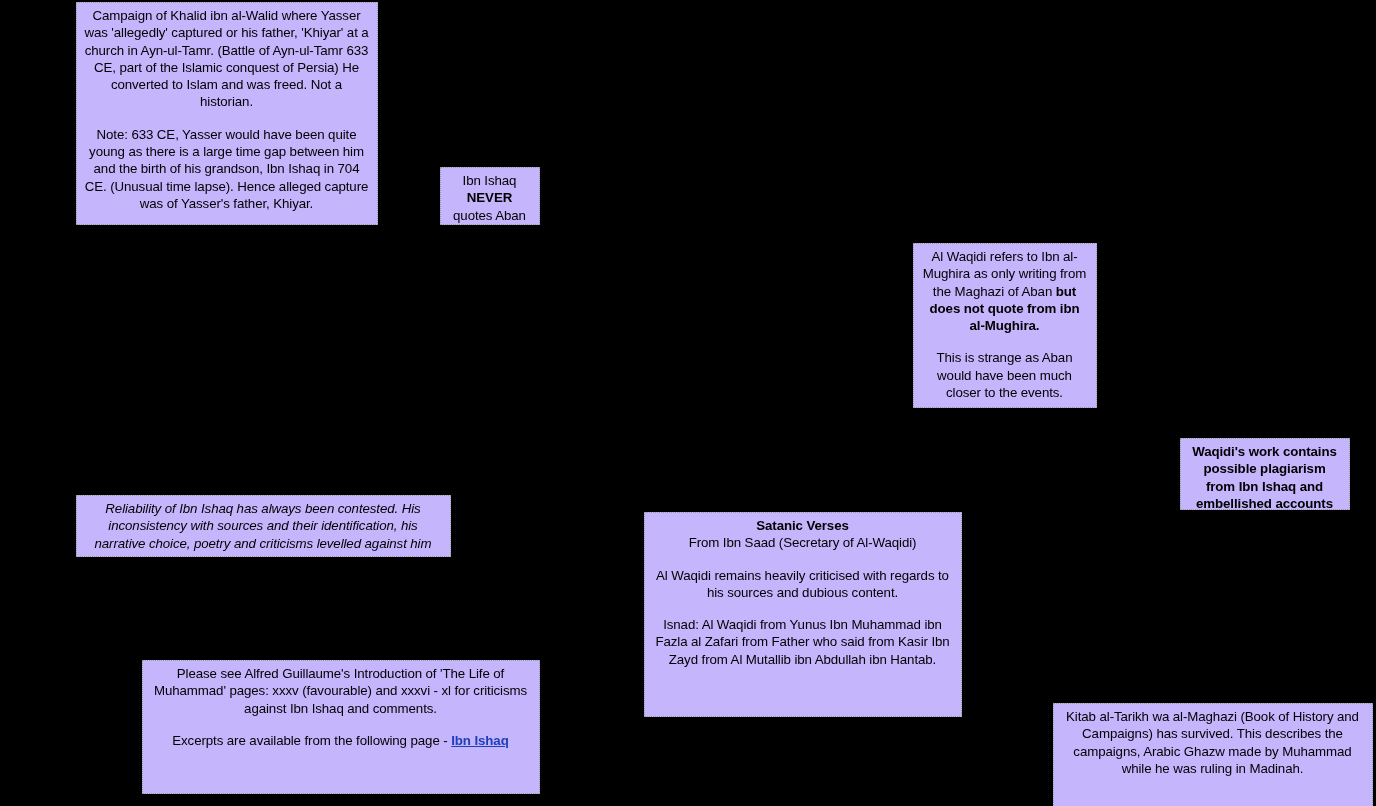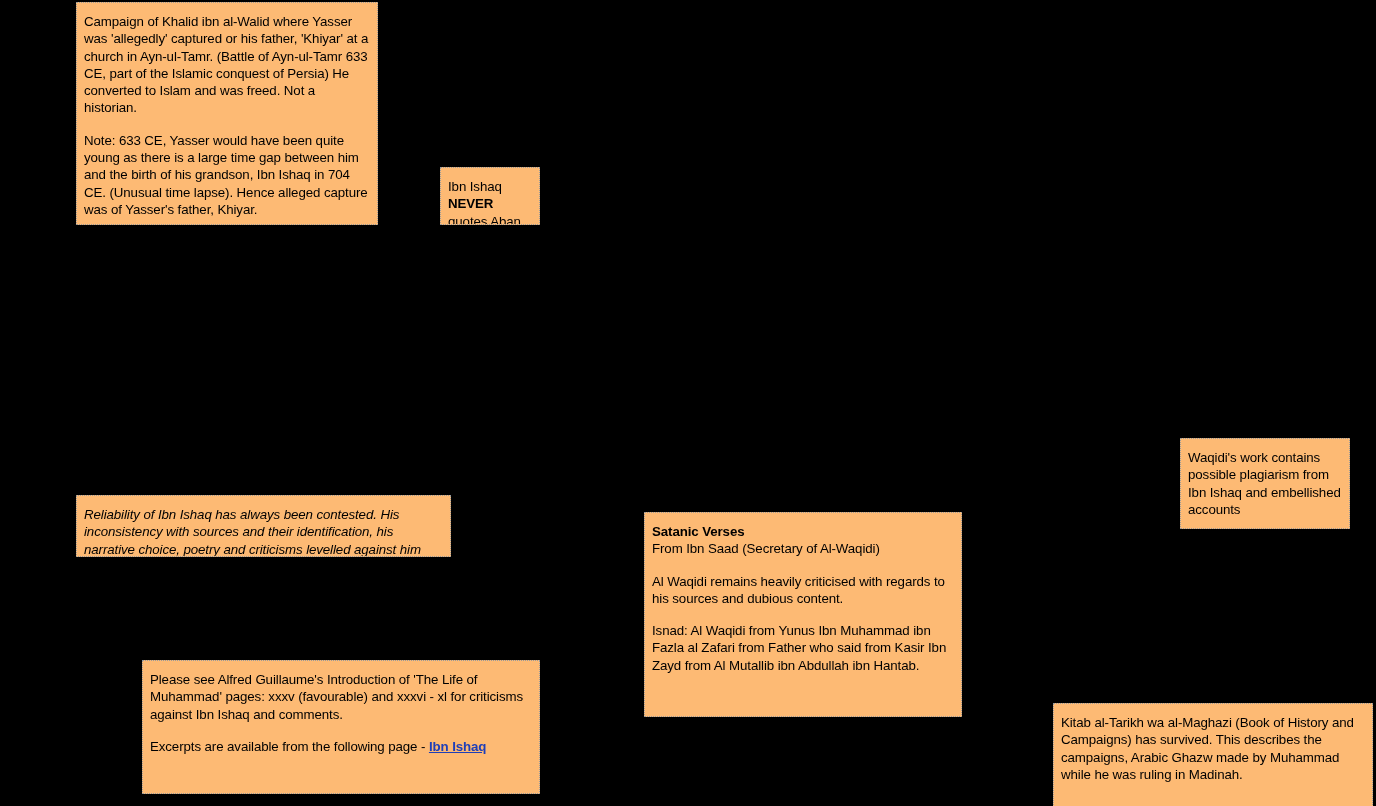--- a/index.html
+++ b/index.html
@@ -16,29 +16,30 @@
   }
   .canvas {
     position: absolute;
     left: 0; top: 0;
     width: 1376px;
     height: 806px;
     background: #000000;
   }
   .note {
     position: absolute;
-    background: #fdba74;
+    background: #c4b5fd;
     color: #000000;
     border: 1px dotted #9a9a9a;
     box-sizing: border-box;
     font-size: 13.3px;
     line-height: 1.30;
     letter-spacing: -0.1px;
-    padding: 10px 8px 6px 7px;
+    padding: 4px 8px 6px 7px;
     overflow: hidden;
+    text-align: center;
   }
   .note p {
     margin: 0;
   }
   .note p.gap {
     margin-top: 15px;
   }
   .note b {
     font-weight: bold;
   }
@@ -48,41 +49,45 @@
   a.inline-link {
     color: #1f3fb8;
     font-weight: bold;
     text-decoration: underline;
   }
 
   
   #note-khalid-campaign   { left: 76px;   top: 2px;   width: 302px;  height: 223px; }
   #note-ibn-ishaq-aban    { left: 440px;  top: 167px; width: 100px;  height: 58px;  }
   #note-waqidi-mughira    { left: 913px;  top: 243px; width: 184px;  height: 165px; }
-  #note-waqidi-plagiarism { left: 1180px; top: 438px; width: 170px;  height: 91px;  }
+  #note-waqidi-plagiarism { left: 1180px; top: 438px; width: 170px;  height: 72px; font-weight: bold;  }
   #note-ibn-ishaq-reliab  { left: 76px;   top: 495px; width: 375px;  height: 62px; font-style: italic;  }
   #note-satanic-verses    { left: 644px;  top: 512px; width: 318px;  height: 205px; }
   #note-shia-learnings    { left: 1032px; top: 555px; width: 340px;  height: 40px;  }
   #note-guillaume         { left: 142px;  top: 660px; width: 398px;  height: 134px; }
   #note-kitab-al-tarikh   { left: 1053px; top: 703px; width: 320px;  height: 106px;  }
 </style>
 </head>
 <body>
 
 <div class="canvas">
 
   <div class="note" id="note-khalid-campaign">
     <p>Campaign of Khalid ibn al-Walid where Yasser was 'allegedly'  captured or his father, 'Khiyar' at a church in Ayn-ul-Tamr.  (Battle of Ayn-ul-Tamr 633 CE, part of the Islamic conquest of Persia) He converted to Islam and was freed. Not a historian.</p>
     <p class="gap">Note:  633 CE, Yasser would have been quite young as there is a large time gap between him and the birth of his grandson, Ibn Ishaq in 704 CE. (Unusual time lapse). Hence alleged capture was of Yasser's father, Khiyar.</p>
   </div>
 
   <div class="note" id="note-ibn-ishaq-aban">
     <p><span>Ibn Ishaq </span><b>NEVER</b><span> quotes Aban in his works</span></p>
   </div>
 
+  <div class="note" id="note-waqidi-mughira">
+    <p><span>Al Waqidi refers to Ibn al-Mughira as only writing from the Maghazi of Aban </span><b>but does not quote from ibn al-Mughira.</b></p>
+    <p class="gap">This is strange as Aban would have been much closer to the events.</p>
+  </div>
 
   <div class="note" id="note-waqidi-plagiarism">
     <p>Waqidi's work contains possible plagiarism from Ibn Ishaq and embellished accounts</p>
   </div>
 
   <div class="note" id="note-ibn-ishaq-reliab">
     <p>Reliability of Ibn Ishaq has always been contested.  His inconsistency with sources and their identification, his narrative choice, poetry and  criticisms levelled  against him are serious considerations when assessing his work.</p>
   </div>
 
   <div class="note" id="note-satanic-verses">

